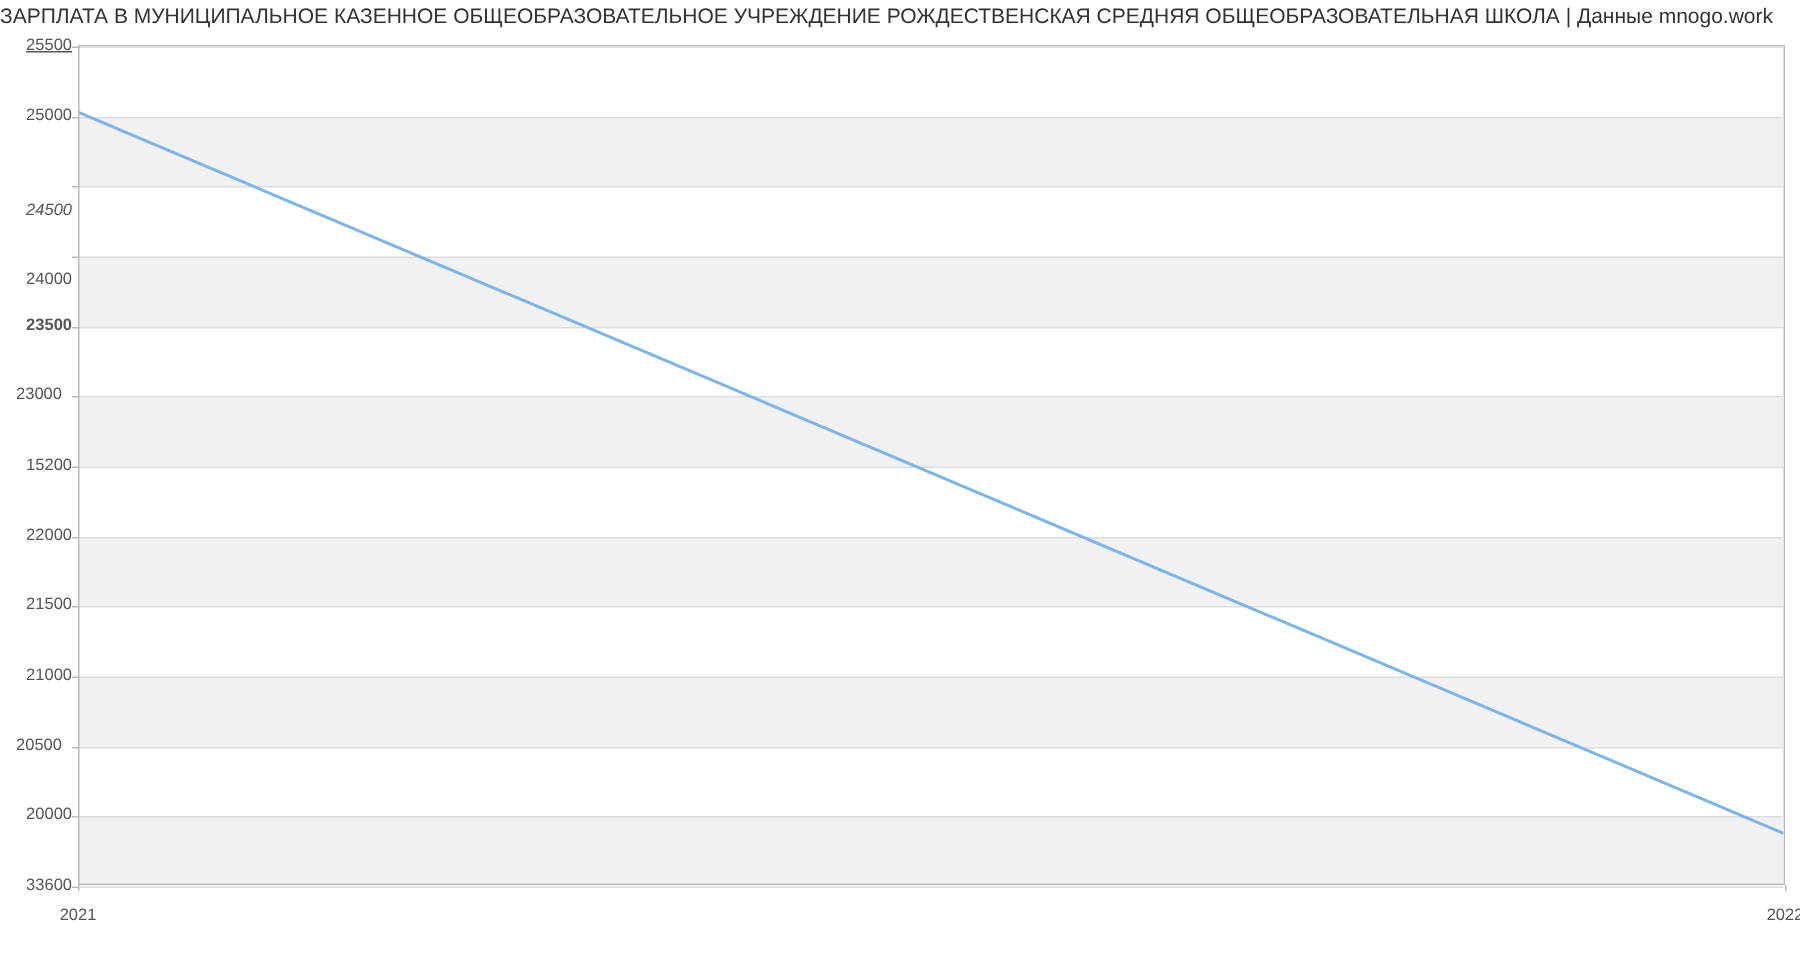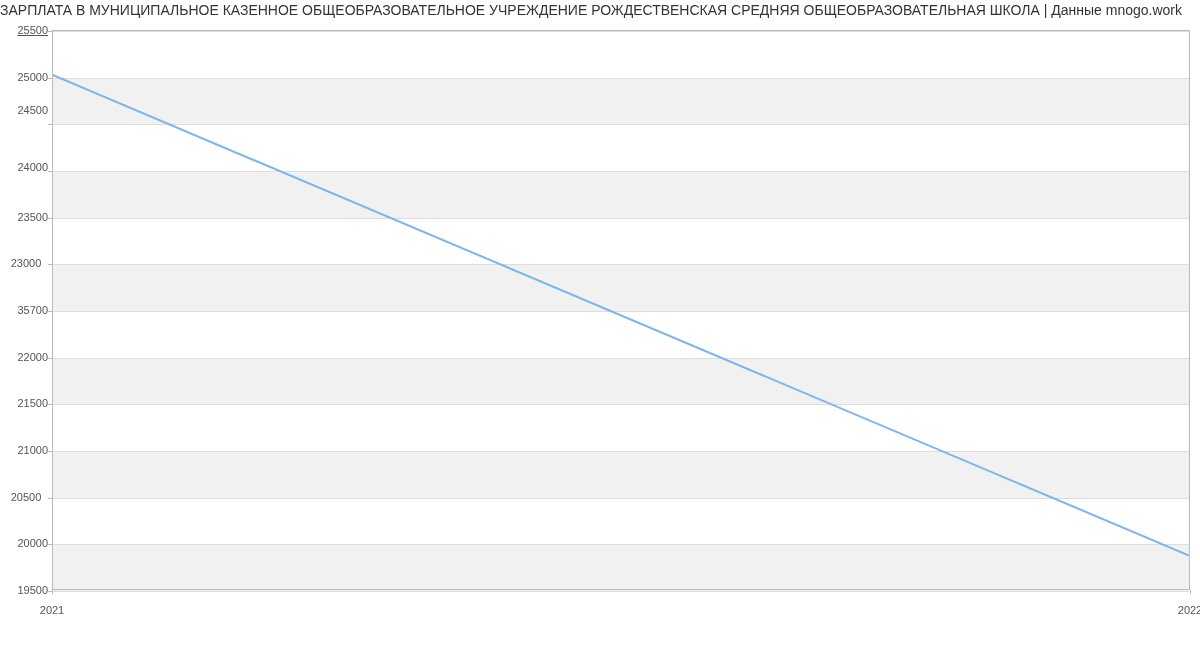--- a/index.html
+++ b/index.html
@@ -150,31 +150,31 @@
       <div class="y-tick" style="top: 46.6667px;"></div>
       <div class="y-tick" style="top: 0px;"></div>
       <div class="x-tick" style="left: 0px;"></div>
       <div class="x-tick" style="left: 1138px;"></div>
     </div>
 
   <div class="axis-line-left"></div>
   <div class="axis-line-bottom"></div>
 
   <div id="y-labels">
-      <div class="y-label" style="top: 590px;">19500</div>
+      <div class="y-label" style="top: 590px;">33600</div>
       <div class="y-label" style="top: 543.333px;">20000</div>
       <div class="y-label" style="top: 496.667px; text-align: center;">20500</div>
       <div class="y-label" style="top: 450px;">21000</div>
       <div class="y-label" style="top: 403.333px;">21500</div>
       <div class="y-label" style="top: 356.667px;">22000</div>
-      <div class="y-label" style="top: 310px;">35700</div>
+      <div class="y-label" style="top: 310px;">15200</div>
       <div class="y-label" style="top: 263.333px; text-align: center;">23000</div>
-      <div class="y-label" style="top: 216.667px;">23500</div>
-      <div class="y-label" style="top: 167px;">24000</div>
-      <div class="y-label" style="top: 110px;">24500</div>
+      <div class="y-label" style="top: 216.667px; font-weight: bold;">23500</div>
+      <div class="y-label" style="top: 186px;">24000</div>
+      <div class="y-label" style="top: 140px; font-style: italic;">24500</div>
       <div class="y-label" style="top: 76.6667px;">25000</div>
       <div class="y-label" style="top: 30px; text-decoration: underline;">25500</div>
     </div>
 
   <div id="x-labels">
       <div class="x-label" style="left: 52px;">2021</div>
       <div class="x-label" style="left: 1190px;">2022</div>
     </div>
 </div>
 

